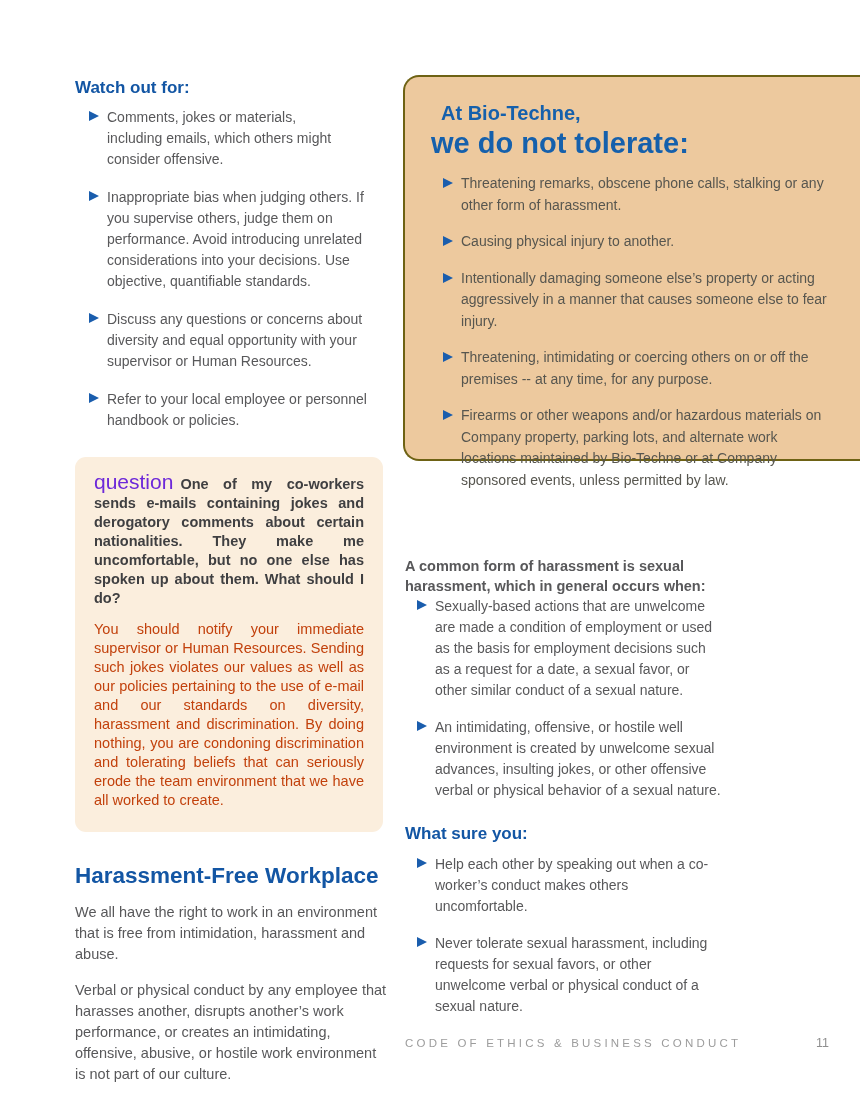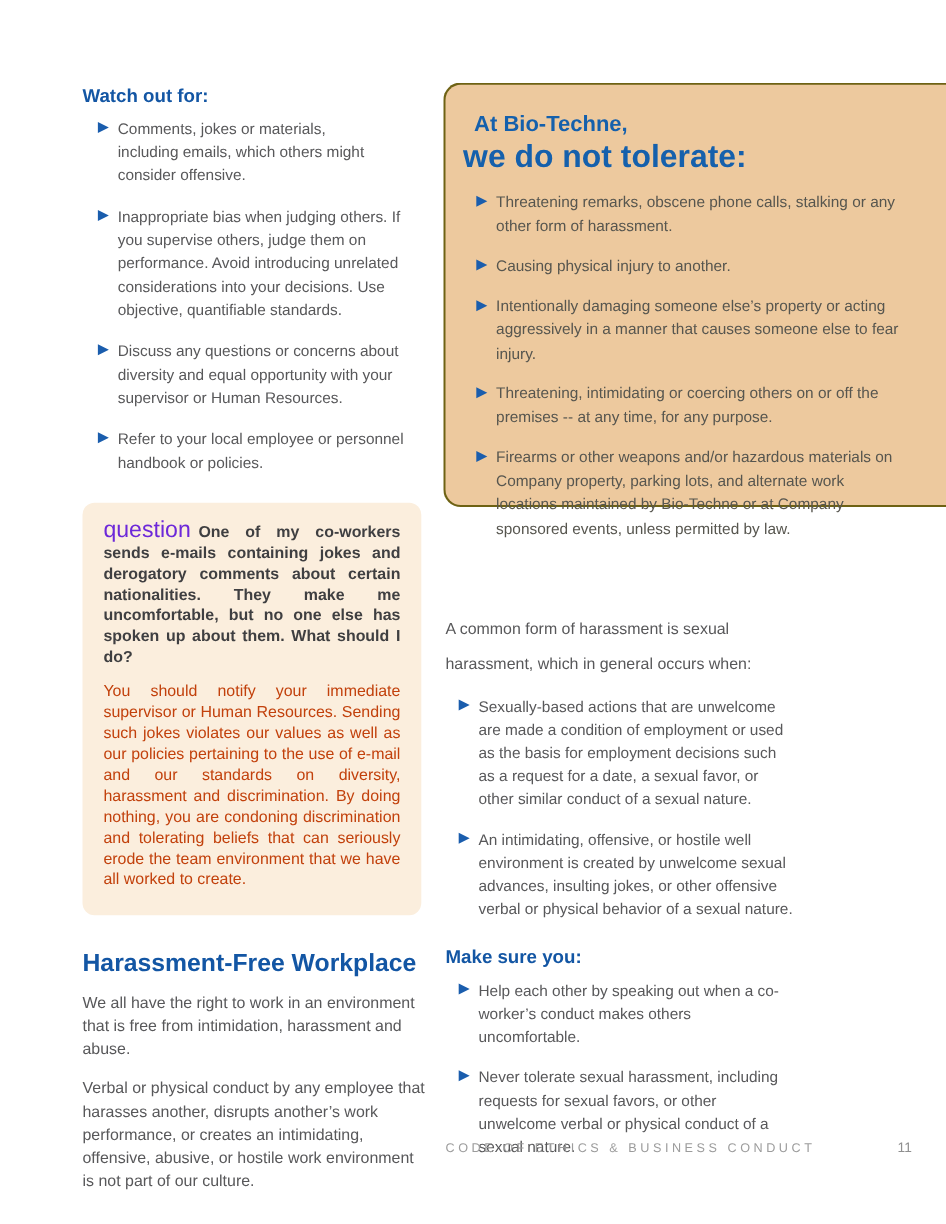--- a/index.html
+++ b/index.html
@@ -47,31 +47,31 @@
   
   .big-heading { color:#1356a4; font-size:22.5px; font-weight:bold; margin:31px 0 13px 0; }
   .body-para { color:#58585a; font-size:14.5px; line-height:21px; margin:0 0 15px 0; }
 
   
   .tolerate-box {
     position:absolute; left:403px; top:75px; width:457px; height:386px;
     box-sizing:border-box; background:#edc99e;
     border:2px solid #6e6214; border-right:none;
     border-radius:16px 0 0 16px;
-    padding:24px 14px 0 16px;
+    padding:24px 14px 0 26px;
   }
   .tb-h1 { color:#1560ac; font-size:20px; font-weight:bold; margin:0 0 0 10px; line-height:25px; }
   .tb-h2 { color:#1560ac; font-size:29px; font-weight:bold; margin:0 0 13px 0; line-height:34px; }
   .tolerate-box ul.blist li { margin-bottom:15px; }
   .tolerate-box .arrow { margin-left:12px; margin-top:5px; }
   .tolerate-box .btxt { max-width:372px; font-size:14px; line-height:21.5px; color:#57564f; }
 
   
   .right-col { position:absolute; left:405px; top:556px; width:338px; }
-  .right-col .intro { max-width:322px; margin-bottom:12px; line-height:32px; }
+  .right-col .intro { max-width:322px; margin-bottom:0; line-height:20px;font-weight:bold; }
   .right-col .arrow { margin-left:12px; }
   .right-col .btxt { max-width:286px; line-height:21px; }
   .right-col ul.blist li { margin-bottom:16px; }
   .right-col .sec-heading.make-sure { margin-top:23px; margin-bottom:10px; }
 
   
   .footer {
     position:absolute; left:405px; top:1036px; width:424px;
     display:flex; justify-content:space-between; align-items:baseline;
   }
@@ -151,21 +151,21 @@
       <li>
         <span class="arrow"></span>
         <span class="btxt">Sexually-based actions that are unwelcome are made a condition of employment or used as the basis for employment decisions such as a request for a date, a sexual favor, or other similar conduct of a sexual nature.</span>
       </li>
       <li>
         <span class="arrow"></span>
         <span class="btxt">An intimidating, offensive, or hostile well environment is created by unwelcome sexual advances, insulting jokes, or other offensive verbal or physical behavior of a sexual nature.</span>
       </li>
     </ul>
 
-    <h3 class="sec-heading make-sure">Make sure you:</h3>
+    <h3 class="sec-heading make-sure">What sure you:</h3>
     <ul class="blist">
       <li>
         <span class="arrow"></span>
         <span class="btxt narrow">Help each other by speaking out when a co-worker’s conduct makes others uncomfortable.</span>
       </li>
       <li>
         <span class="arrow"></span>
         <span class="btxt">Never tolerate sexual harassment, including requests for sexual favors, or other unwelcome verbal or physical conduct of a sexual nature.</span>
       </li>
     </ul>

